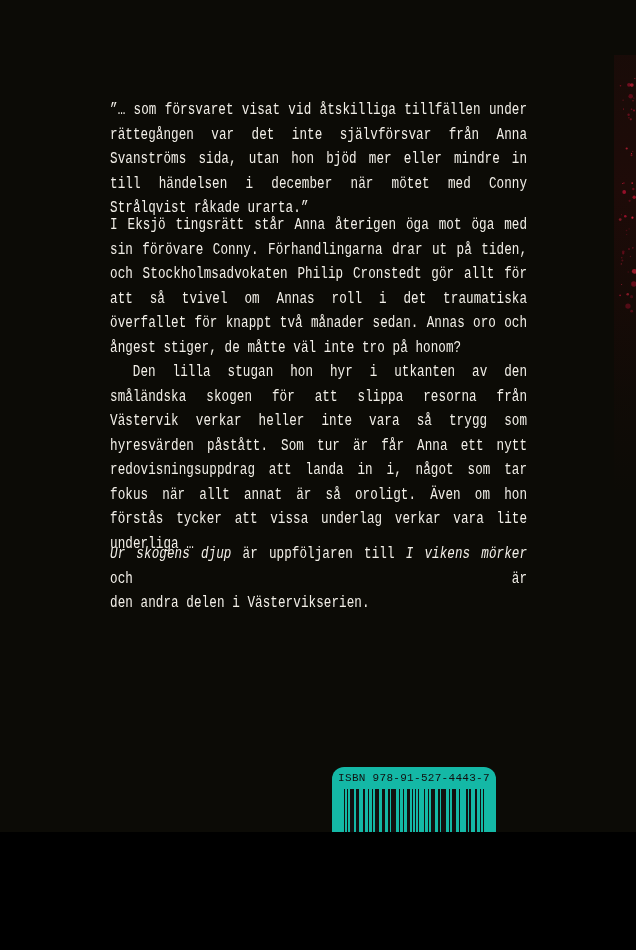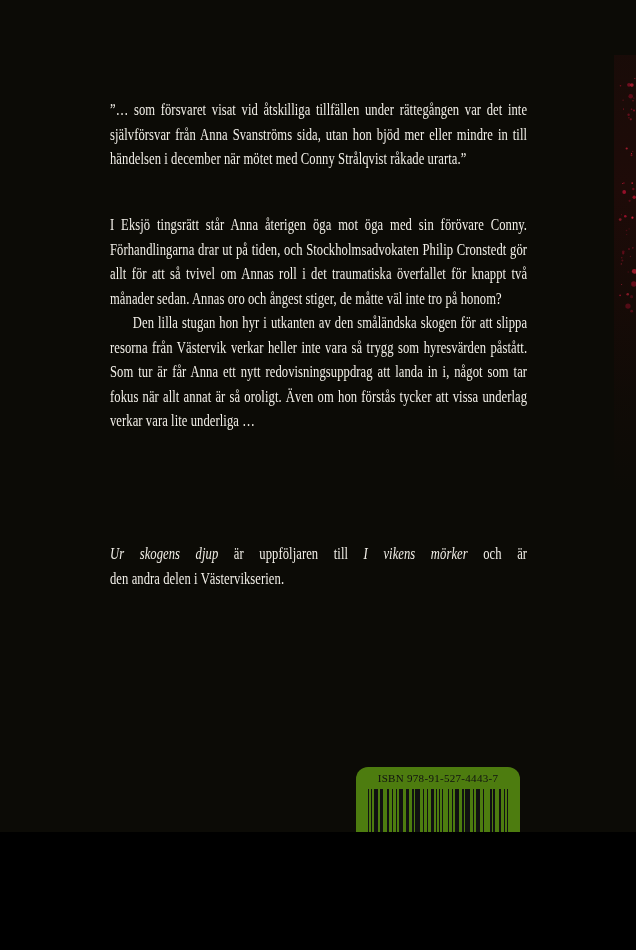--- a/index.html
+++ b/index.html
@@ -1,19 +1,19 @@
 <!DOCTYPE html>
 <html><head>
 <meta charset="utf-8">
 <style>
   html,body{margin:0;padding:0;background:#000;}
   .cover{
     position:relative;width:636px;height:832px;overflow:hidden;
     background:#0c0b06;
-    font-family:Liberation Serif, serif;
+    font-family:Liberation Mono, monospace;
     color:#f2efe8;
   }
   
   .textcol{
     position:absolute;left:110px;width:530px;
     transform:scaleX(0.787);transform-origin:0 0;
     font-size:16px;line-height:24.5px;letter-spacing:.1px;
     text-align:justify;color:#f2efe8;
   }
   .textcol p{margin:0;}
@@ -22,21 +22,21 @@
   .synopsis-block .indent{text-indent:29px;}
   .series-block{top:542px;}
   .rline{text-align:left;}
   .rline.jl{text-align:justify;text-align-last:justify;}
   .it{font-style:italic;}
   
   .publisher{position:absolute;left:117px;top:832px;display:flex;align-items:flex-start;}
   .pubname{font-size:34px;line-height:34px;font-weight:bold;letter-spacing:.5px;color:#ffffff;}
   .pubmark{margin-left:7px;margin-top:3px;}
   
-  .barcode-box{position:absolute;left:356px;top:767px;width:164px;height:98px;background:#4d7c0f;border-radius:12px;}
+  .barcode-box{position:absolute;left:332px;top:767px;width:164px;height:98px;background:#14b8a6;border-radius:12px;}
   .isbn{position:absolute;top:5px;left:0;width:100%;text-align:center;font-size:11px;letter-spacing:.3px;color:#111;}
   .bars{position:absolute;left:12px;top:22px;}
   .digitrow{position:absolute;top:70px;left:0;width:164px;height:18px;font-size:13px;color:#111;line-height:16px;}
   .d-first{position:absolute;left:1px;width:10px;text-align:center;}
   .d-left{position:absolute;left:17px;width:60px;letter-spacing:3px;text-align:center;}
   .d-right{position:absolute;left:87px;width:60px;letter-spacing:3px;text-align:center;}
   
   .smear{
     position:absolute;right:0;top:55px;width:22px;height:440px;pointer-events:none;
     background:linear-gradient(180deg,

